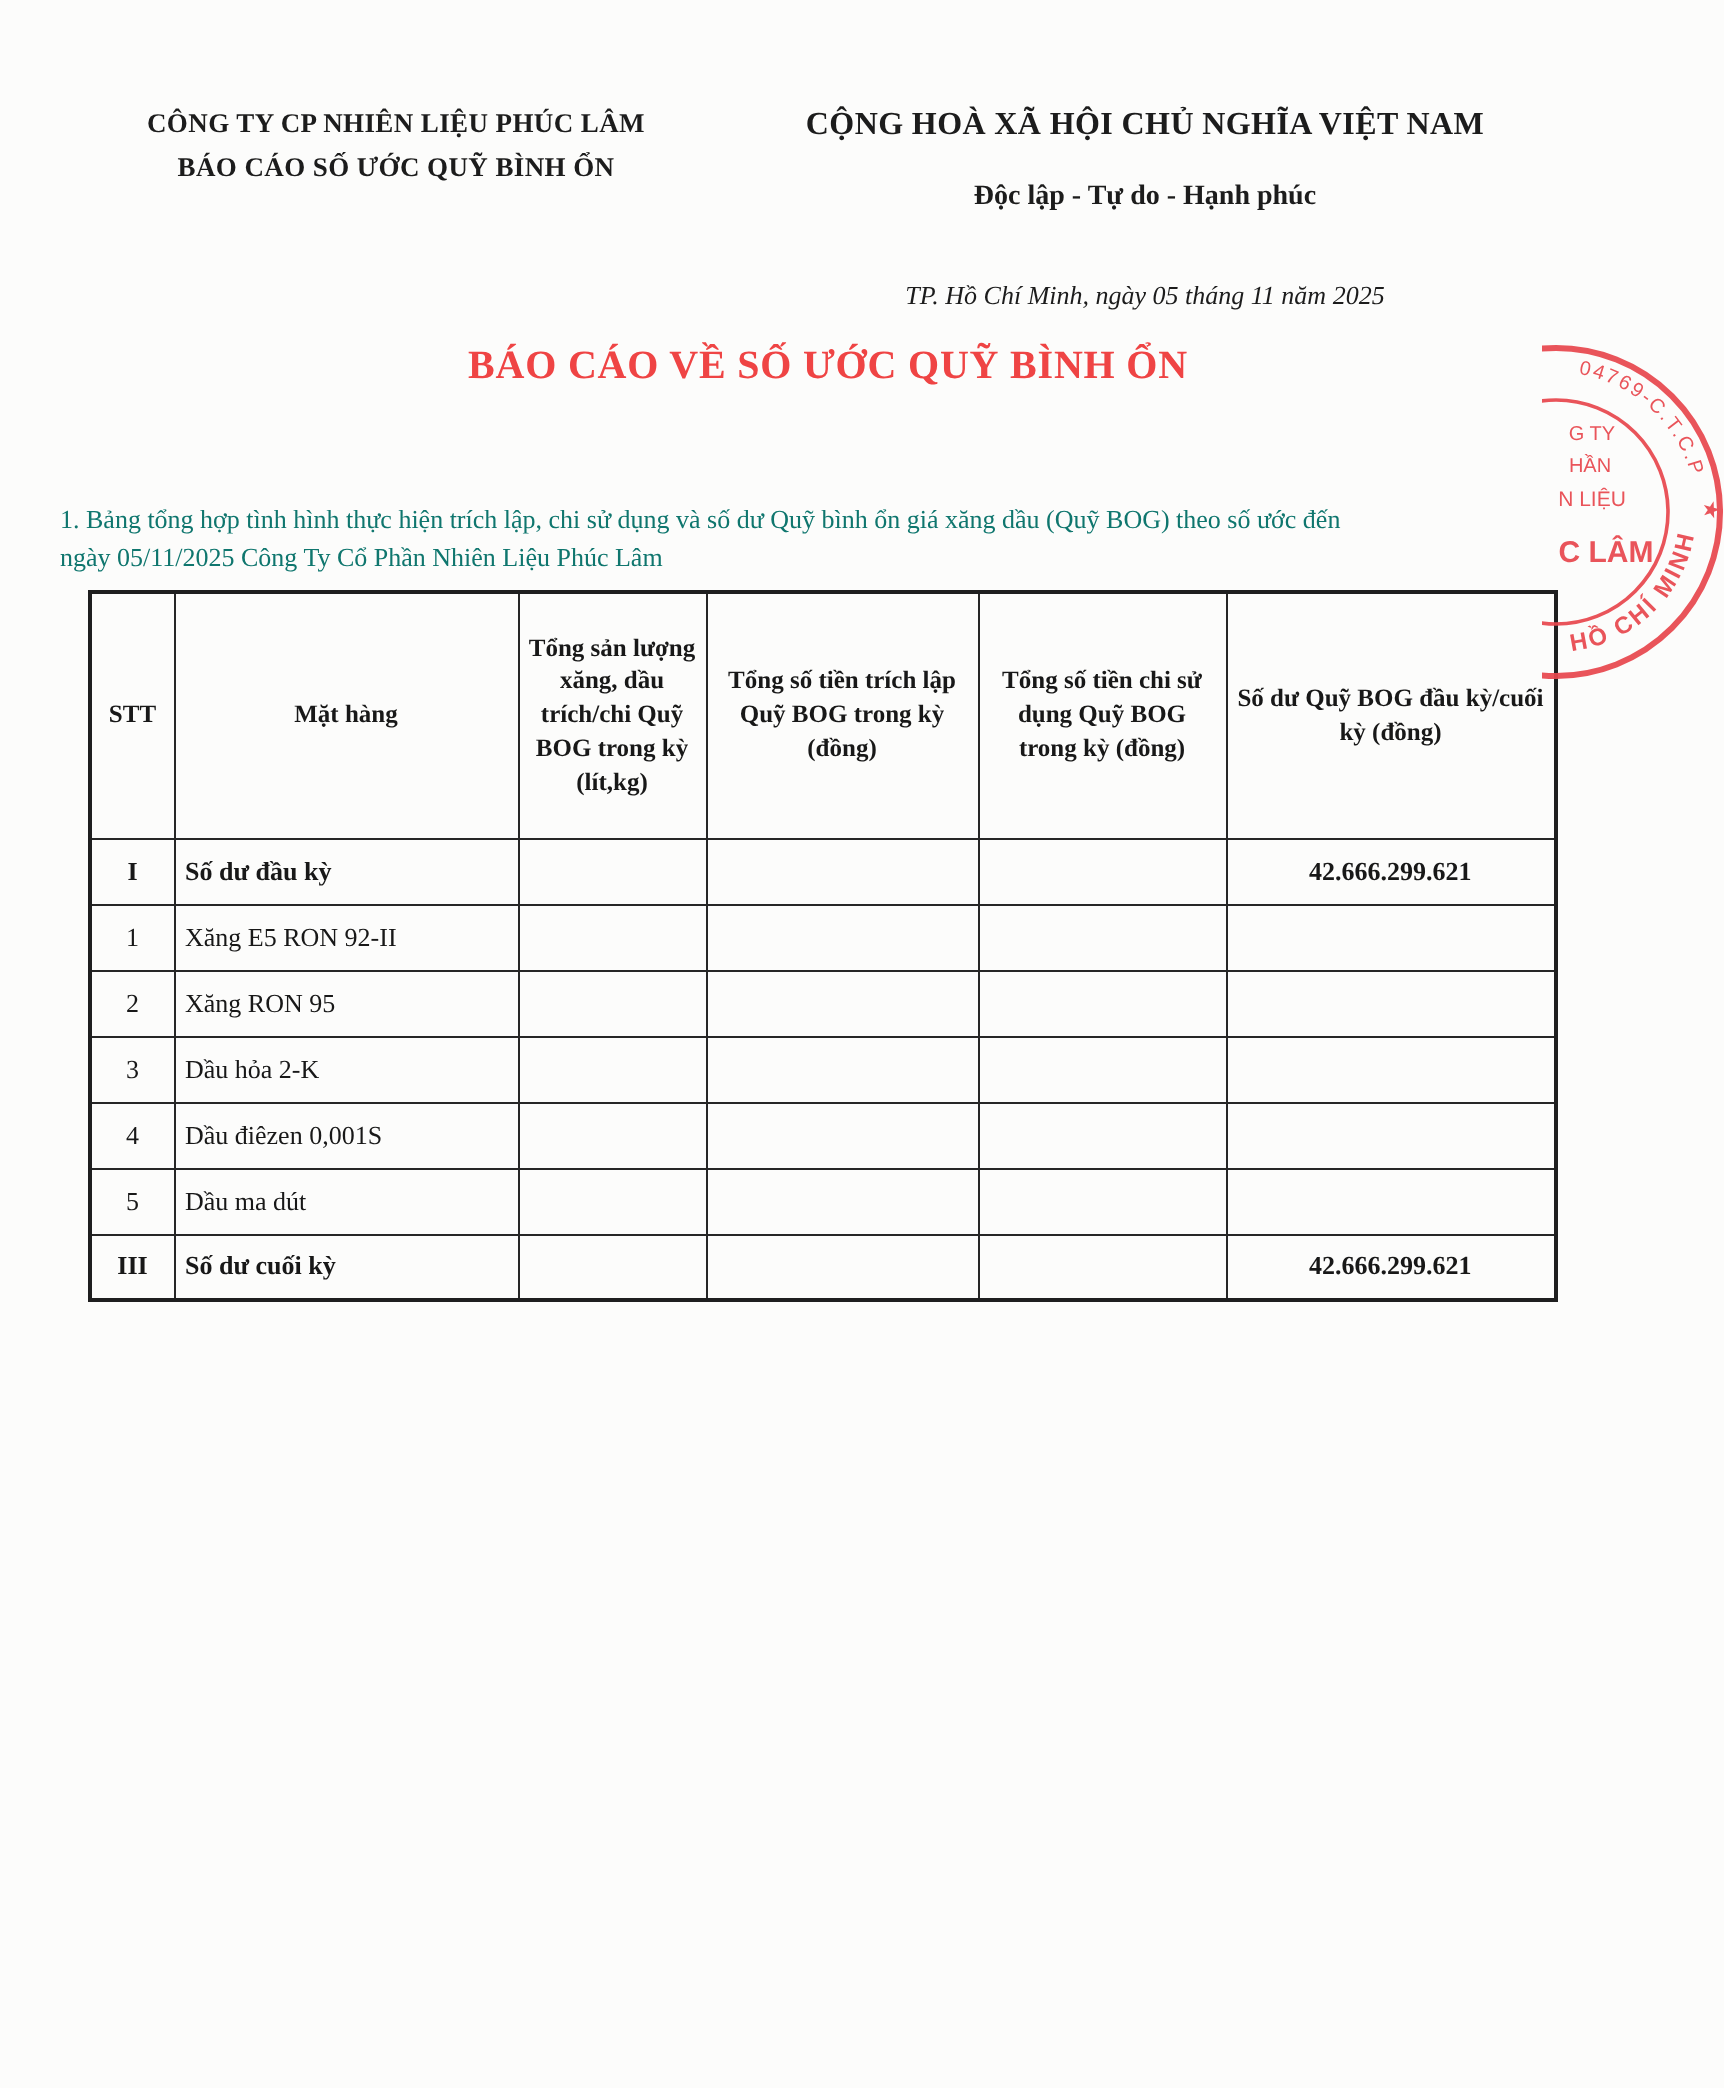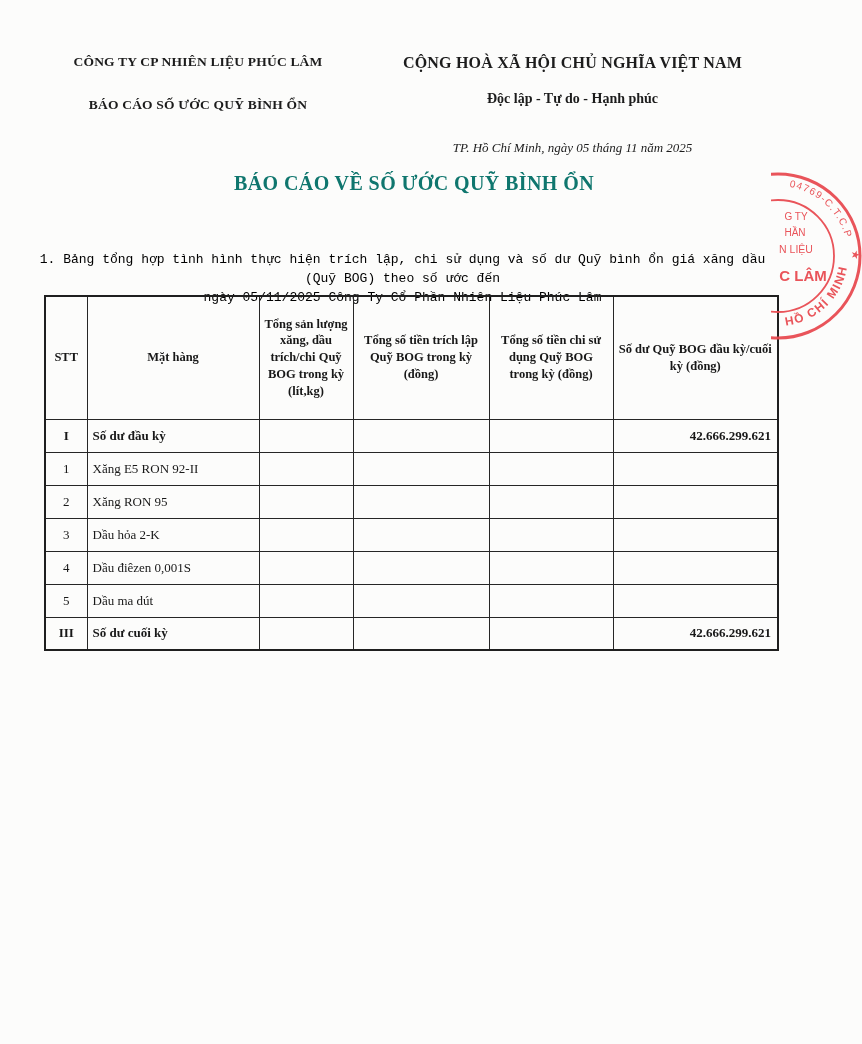--- a/index.html
+++ b/index.html
@@ -6,54 +6,54 @@
   .page {
     position:relative; width:862px; height:1044px;
     background:#fcfcfb;
     font-family:"Liberation Serif","DejaVu Serif",serif;
     color:#1c1c1c; overflow:hidden;
   }
 
   
   .hdr-left { position:absolute; left:48px; top:54px; width:300px; text-align:center; }
   .hdr-left .l1 { font-weight:bold; font-size:13.5px; letter-spacing:.2px; }
-  .hdr-left .l2 { font-weight:bold; font-size:13.5px; margin-top:27px; letter-spacing:.2px; }
+  .hdr-left .l2 { font-weight:bold; font-size:13.5px; margin-top:6px; letter-spacing:.2px; }
 
   .hdr-right { position:absolute; left:400px; top:54px; width:345px; text-align:center; }
   .hdr-right .l1 { font-weight:bold; font-size:16px; letter-spacing:.2px; }
   .hdr-right .l2 { font-weight:bold; font-size:14px; margin-top:19px; }
   .hdr-right .l3 { font-style:italic; font-size:13px; margin-top:33px; white-space:nowrap; }
 
   .doc-title {
     position:absolute; left:0; top:172px; width:828px; text-align:center;
-    font-size:20px; font-weight:bold; letter-spacing:.4px; color:#0f766e;
+    font-size:20px; font-weight:bold; letter-spacing:.4px; color:#ef4444;
   }
 
   .intro {
     position:absolute; left:30px; top:250px; width:745px;
-    text-align:center; font-size:13px; line-height:19px; color:#000000;font-family:Liberation Mono, monospace;
+    text-align:left; font-size:13px; line-height:19px; color:#0f766e;
   }
 
   
   table.bog {
     position:absolute; left:44px; top:295px; width:733px;
     border-collapse:collapse; table-layout:fixed;
     font-size:13px; color:#181818;
   }
   table.bog th, table.bog td { border:1.5px solid #262626; overflow:hidden; }
   table.bog { border:2px solid #1f1f1f; }
   table.bog thead tr { height:123px; }
   table.bog th {
     font-size:12.5px; font-weight:bold; text-align:center; vertical-align:middle;
     padding:2px 4px; line-height:1.35;
   }
   table.bog tbody tr { height:33px; }
   td.c-stt  { text-align:center; }
   td.c-item { text-align:left; padding-left:5px;margin-top:12px; }
-  td.c-num  { text-align:right; padding-right:6px;padding-left:41px; }
+  td.c-num  { text-align:left; padding-right:6px;padding-left:41px; }
   tr.strong td { font-weight:bold; }
   td.c-num { font-weight:bold; }
 
   
   .stamp-clip {
     position:absolute; left:771px; top:156px; width:91px; height:205px;
     overflow:hidden; pointer-events:none;
   }
   .stamp-clip svg { position:absolute; left:-93px; top:0; opacity:.93; }
   .stamp-txt { font-family:"Liberation Sans","DejaVu Sans",sans-serif; }

